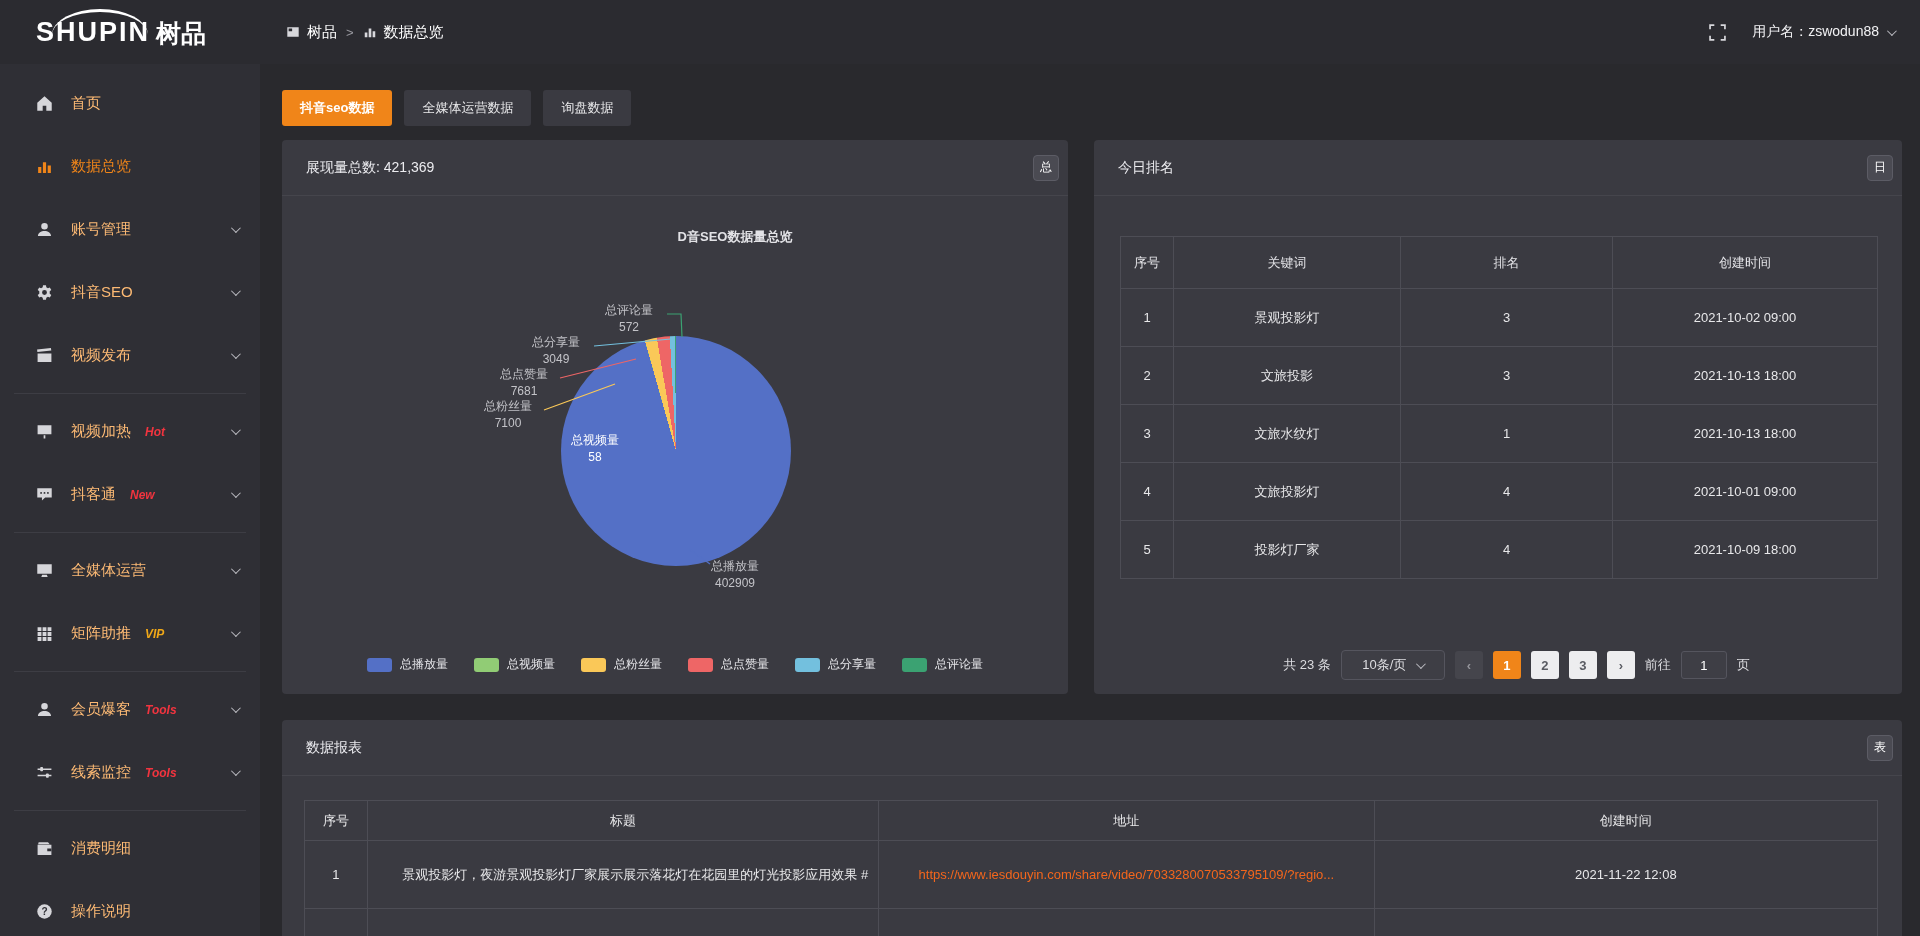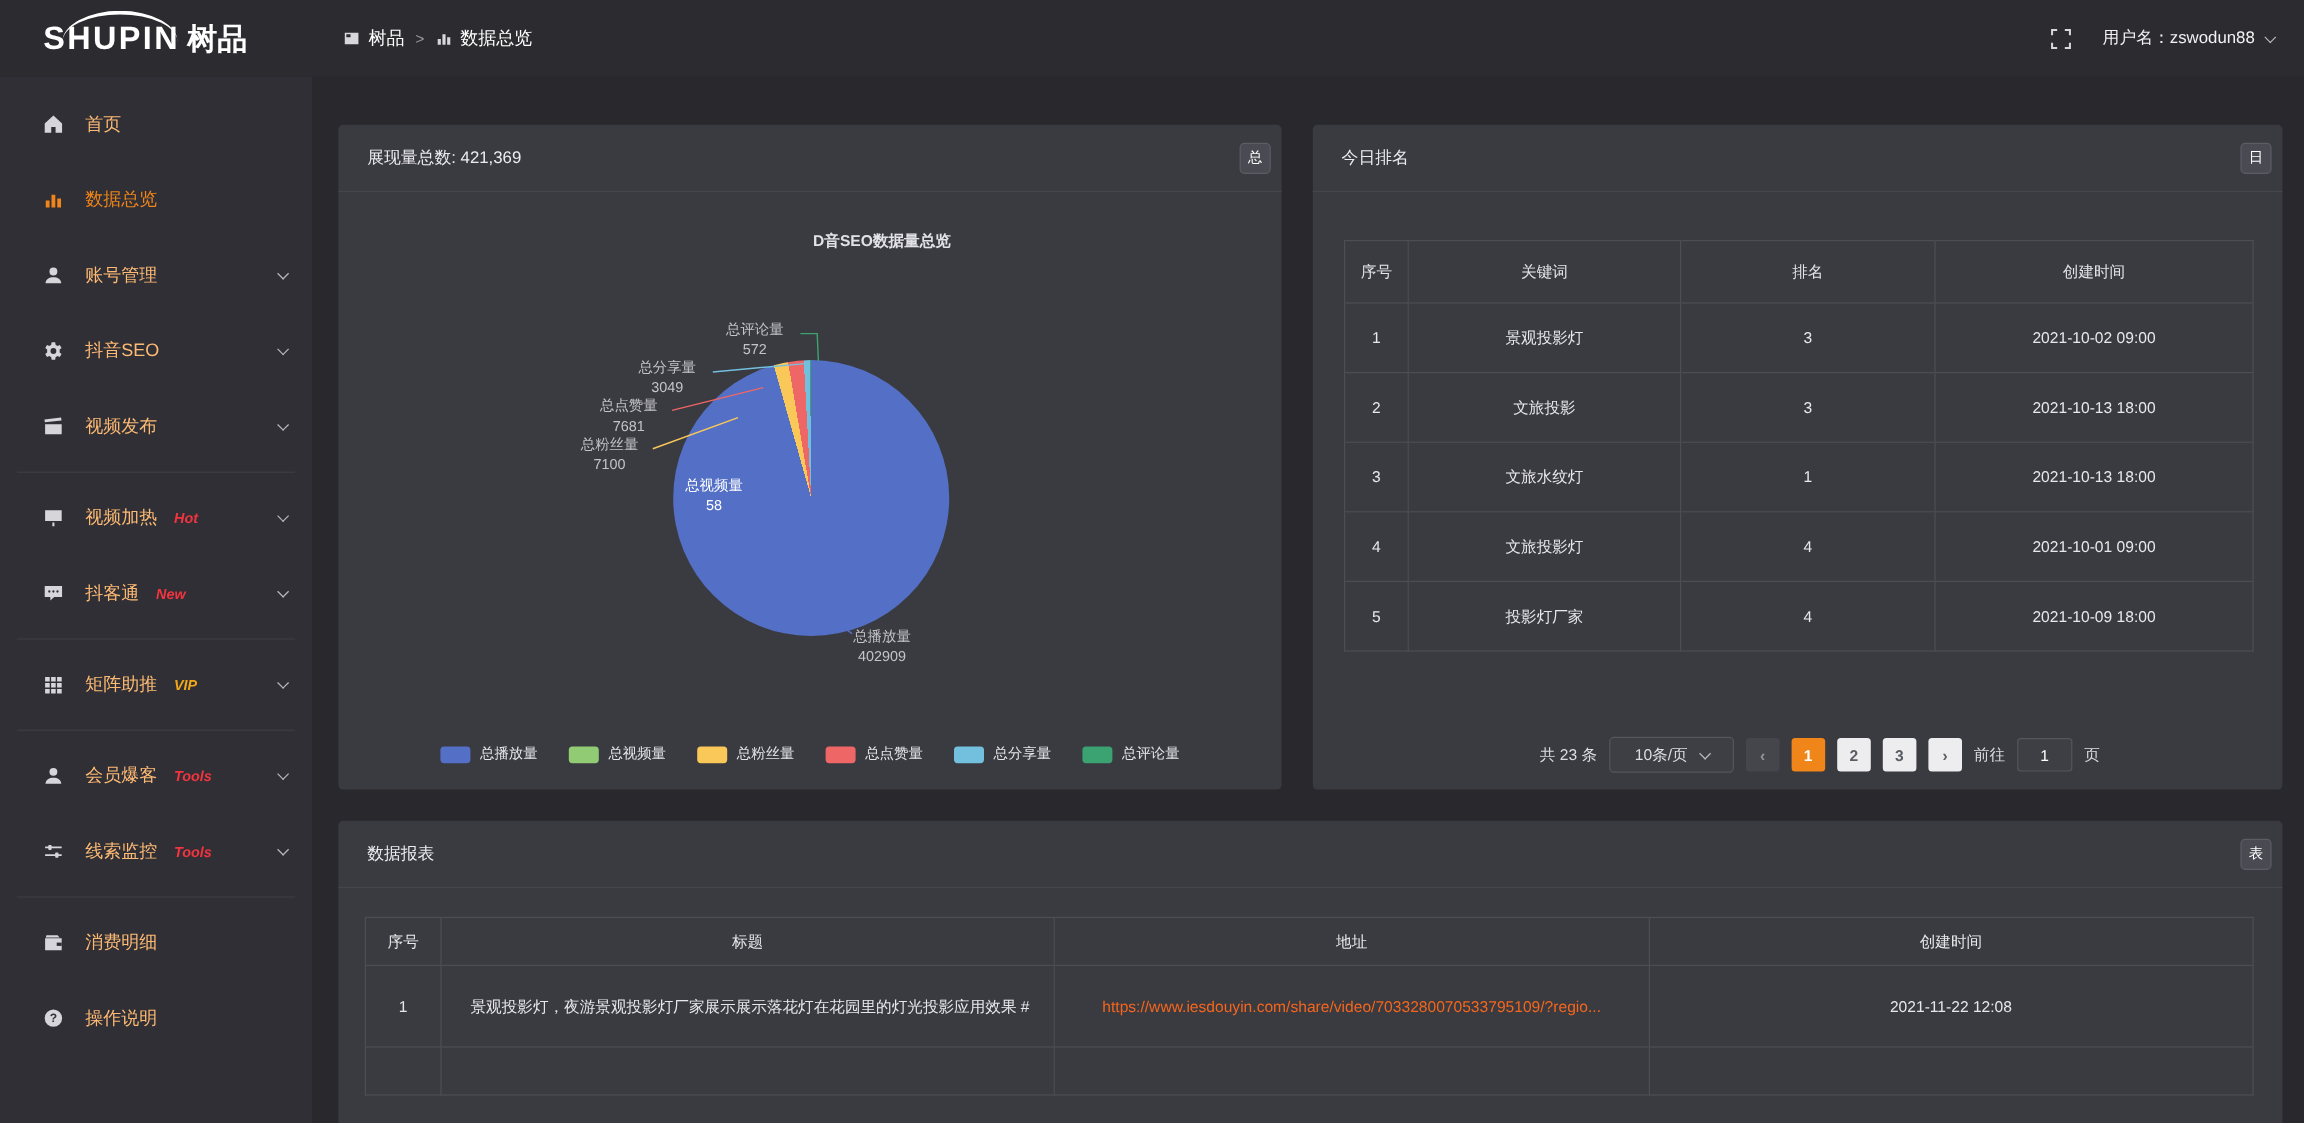--- a/index.html
+++ b/index.html
@@ -84,21 +84,21 @@
   .goto-input { width:46px; height:28px; background:#3e3e45; border:1px solid #55555e; border-radius:3px;
     color:#fff; text-align:center; font-size:13px; font-family:inherit; }
 
   
   .report-panel { margin-top:26px; height:520px; }
   .report-table { width:calc(100% - 46px); margin:24px 24px 0 22px; table-layout:fixed; }
   .report-table th, .report-table td { border:1px solid #4d4d55; font-weight:normal; font-size:13px;
     color:#e8e8ea; text-align:center; overflow:hidden; white-space:nowrap; }
   .report-table th { height:40px; }
   .report-table td { height:68px; }
-  .report-table td.title-cell { text-align:center; padding:0 10px 0 14px; }
+  .report-table td.title-cell { text-align:right; padding:0 10px 0 14px; }
   .report-table td.url-cell a { color:var(--link); text-decoration:none; }
   .report-table tr.stub td { height:40px; }
 </style>
 </head>
 <body>
 
 <header class="top-header">
   <div class="logo">
     <div class="logo-arc"></div>
     <span class="logo-en">SHUPIN</span>
@@ -182,20 +182,27 @@
         <circle cx="8" cy="6.5" r=".9" fill="#2f2f35"></circle>
         <circle cx="11.2" cy="6.5" r=".9" fill="#2f2f35"></circle>
       </svg>
       <span class="lbl">抖客通</span>
       <span class="side-badge" style="color: rgb(242, 52, 63);">New</span>
       <span class="chev"></span>
     </div>
     <div class="side-divider"></div>
     <div class="side-item">
       <svg width="17" height="17" viewBox="0 0 16 16" fill="#d6d6da">
+        <path d="M1.2 2h13.6v9H1.2Zm4.6 10h4.4l.8 2.2H5Z"></path>
+      </svg>
+      <span class="lbl">全媒体运营</span>
+      <span class="chev"></span>
+    </div>
+    <div class="side-item">
+      <svg width="17" height="17" viewBox="0 0 16 16" fill="#d6d6da">
         <path d="M1.5 2h3.6v3.6H1.5Zm4.7 0h3.6v3.6H6.2Zm4.7 0h3.6v3.6h-3.6ZM1.5 6.7h3.6v3.6H1.5Zm4.7 0h3.6v3.6H6.2Zm4.7 0h3.6v3.6h-3.6ZM1.5 11.4h3.6V15H1.5Zm4.7 0h3.6V15H6.2Zm4.7 0h3.6V15h-3.6Z"></path>
       </svg>
       <span class="lbl">矩阵助推</span>
       <span class="side-badge" style="color: rgb(240, 168, 24);">VIP</span>
       <span class="chev"></span>
     </div>
     <div class="side-divider"></div>
     <div class="side-item">
       <svg width="17" height="17" viewBox="0 0 16 16" fill="#d6d6da">
         <path d="M8 1.8a3.1 3.1 0 1 1 0 6.2 3.1 3.1 0 0 1 0-6.2ZM1.8 14.2c.3-3.2 2.9-4.7 6.2-4.7s5.9 1.5 6.2 4.7Z"></path>
@@ -225,20 +232,25 @@
     <div class="side-item">
       <svg width="17" height="17" viewBox="0 0 16 16" fill="#d6d6da">
         <circle cx="8" cy="8" r="6.8"></circle>
         <text x="8" y="11.2" font-size="9.5" text-anchor="middle" fill="#2f2f35" font-weight="bold">?</text>
       </svg>
       <span class="lbl">操作说明</span>
     </div>
   </aside>
 
 <main class="main">
+  <div class="tabs" id="tabs">
+      <button class="tab-btn active">抖音seo数据</button>
+      <button class="tab-btn">全媒体运营数据</button>
+      <button class="tab-btn">询盘数据</button>
+    </div>
 
   <div class="panels-row">
 
     <section class="panel left-panel">
       <div class="panel-header">
         <span>展现量总数: 421,369</span>
         <span class="corner-badge">总</span>
       </div>
       <div class="chart-area">
         <div class="chart-title">D音SEO数据量总览</div>

